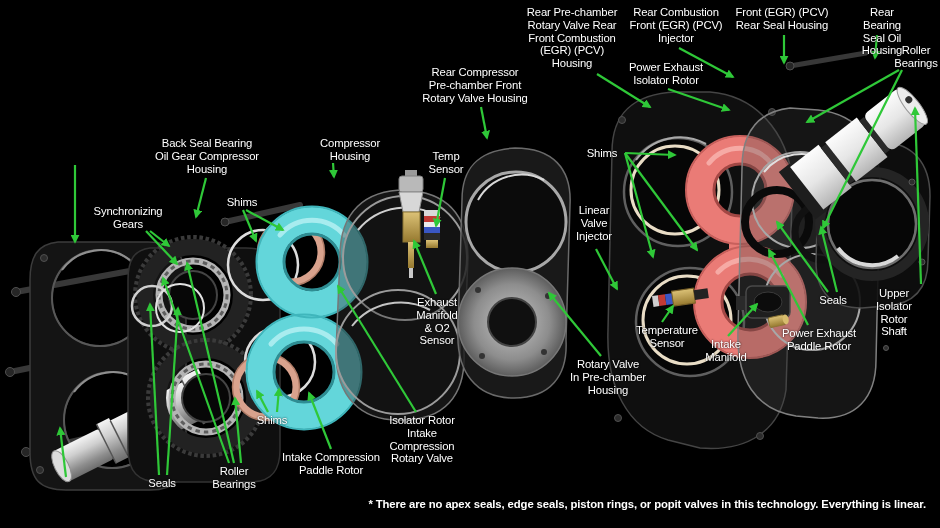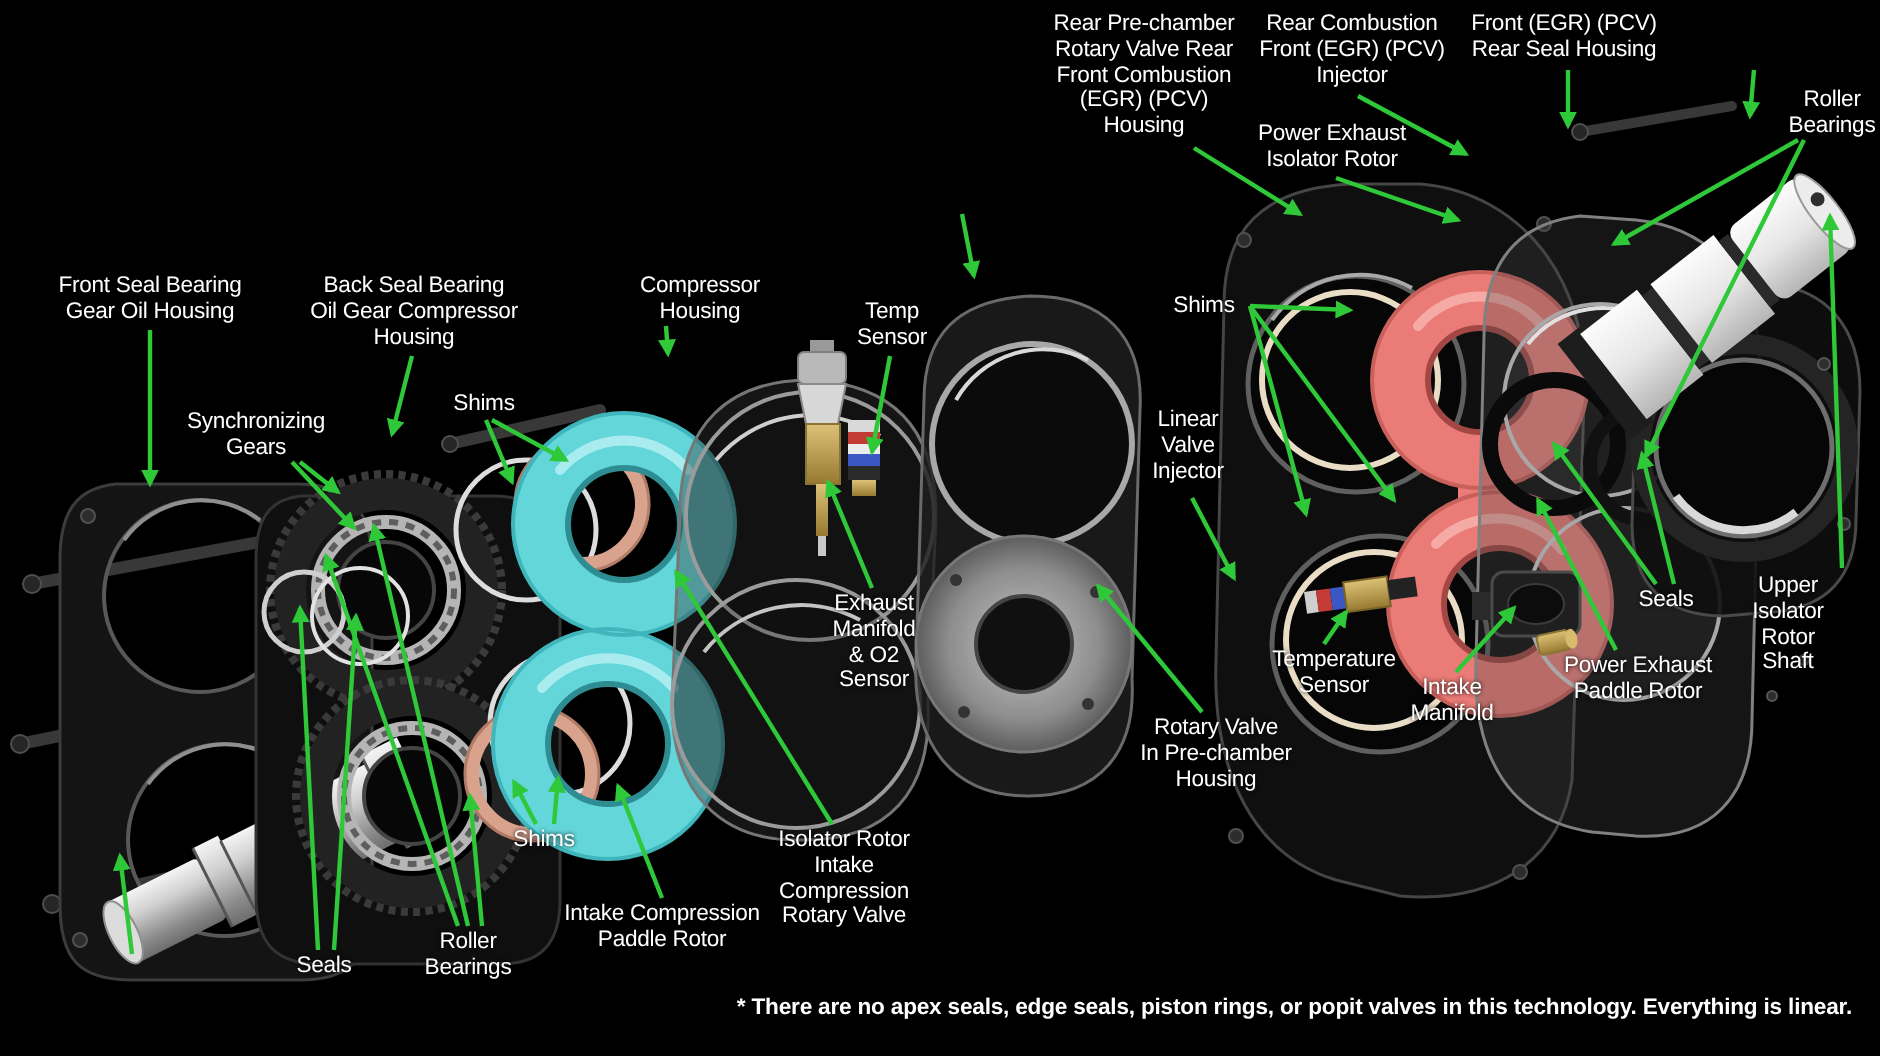--- a/index.html
+++ b/index.html
@@ -288,42 +288,45 @@
       <line x1="416" y1="412" x2="338" y2="286" marker-end="url(#arw)"></line>
       <line x1="229" y1="463" x2="163" y2="278" marker-end="url(#arw)"></line>
       <line x1="234" y1="463" x2="187" y2="263" marker-end="url(#arw)"></line>
       <line x1="241" y1="463" x2="235" y2="398" marker-end="url(#arw)"></line>
       <line x1="159" y1="475" x2="150" y2="304" marker-end="url(#arw)"></line>
       <line x1="167" y1="475" x2="178" y2="308" marker-end="url(#arw)"></line>
       <line x1="66" y1="477" x2="60" y2="428" marker-end="url(#arw)"></line>
     </g>
   </svg>
 
-  <div class="lbl" style="left:75px;top:137px">Front Seal Bearing
-Gear Oil Housing</div>
   <div class="lbl" style="left:207px;top:137px">Back Seal Bearing
 Oil Gear Compressor
 Housing</div>
   <div class="lbl" style="left:350px;top:137px">Compressor
 Housing</div>
   <div class="lbl" style="left:446px;top:150px">Temp
 Sensor</div>
+  <div class="lbl" style="left:475px;top:66px">Rear Compressor
+Pre-chamber Front
+Rotary Valve Housing</div>
   <div class="lbl" style="left:128px;top:205px">Synchronizing
 Gears</div>
   <div class="lbl" style="left:242px;top:196px">Shims</div>
   <div class="lbl" style="left:572px;top:6px">Rear Pre-chamber
 Rotary Valve Rear
 Front Combustion
 (EGR) (PCV)
 Housing</div>
   <div class="lbl" style="left:676px;top:6px">Rear Combustion
 Front (EGR) (PCV)
 Injector</div>
   <div class="lbl" style="left:782px;top:6px">Front (EGR) (PCV)
 Rear Seal Housing</div>
+  <div class="lbl" style="left:882px;top:6px">Rear Bearing
+Seal Oil Housing</div>
   <div class="lbl" style="left:916px;top:44px">Roller
 Bearings</div>
   <div class="lbl" style="left:666px;top:61px">Power Exhaust
 Isolator Rotor</div>
   <div class="lbl" style="left:602px;top:147px">Shims</div>
   <div class="lbl" style="left:594px;top:204px">Linear
 Valve
 Injector</div>
   <div class="lbl" style="left:437px;top:296px">Exhaust
 Manifold

